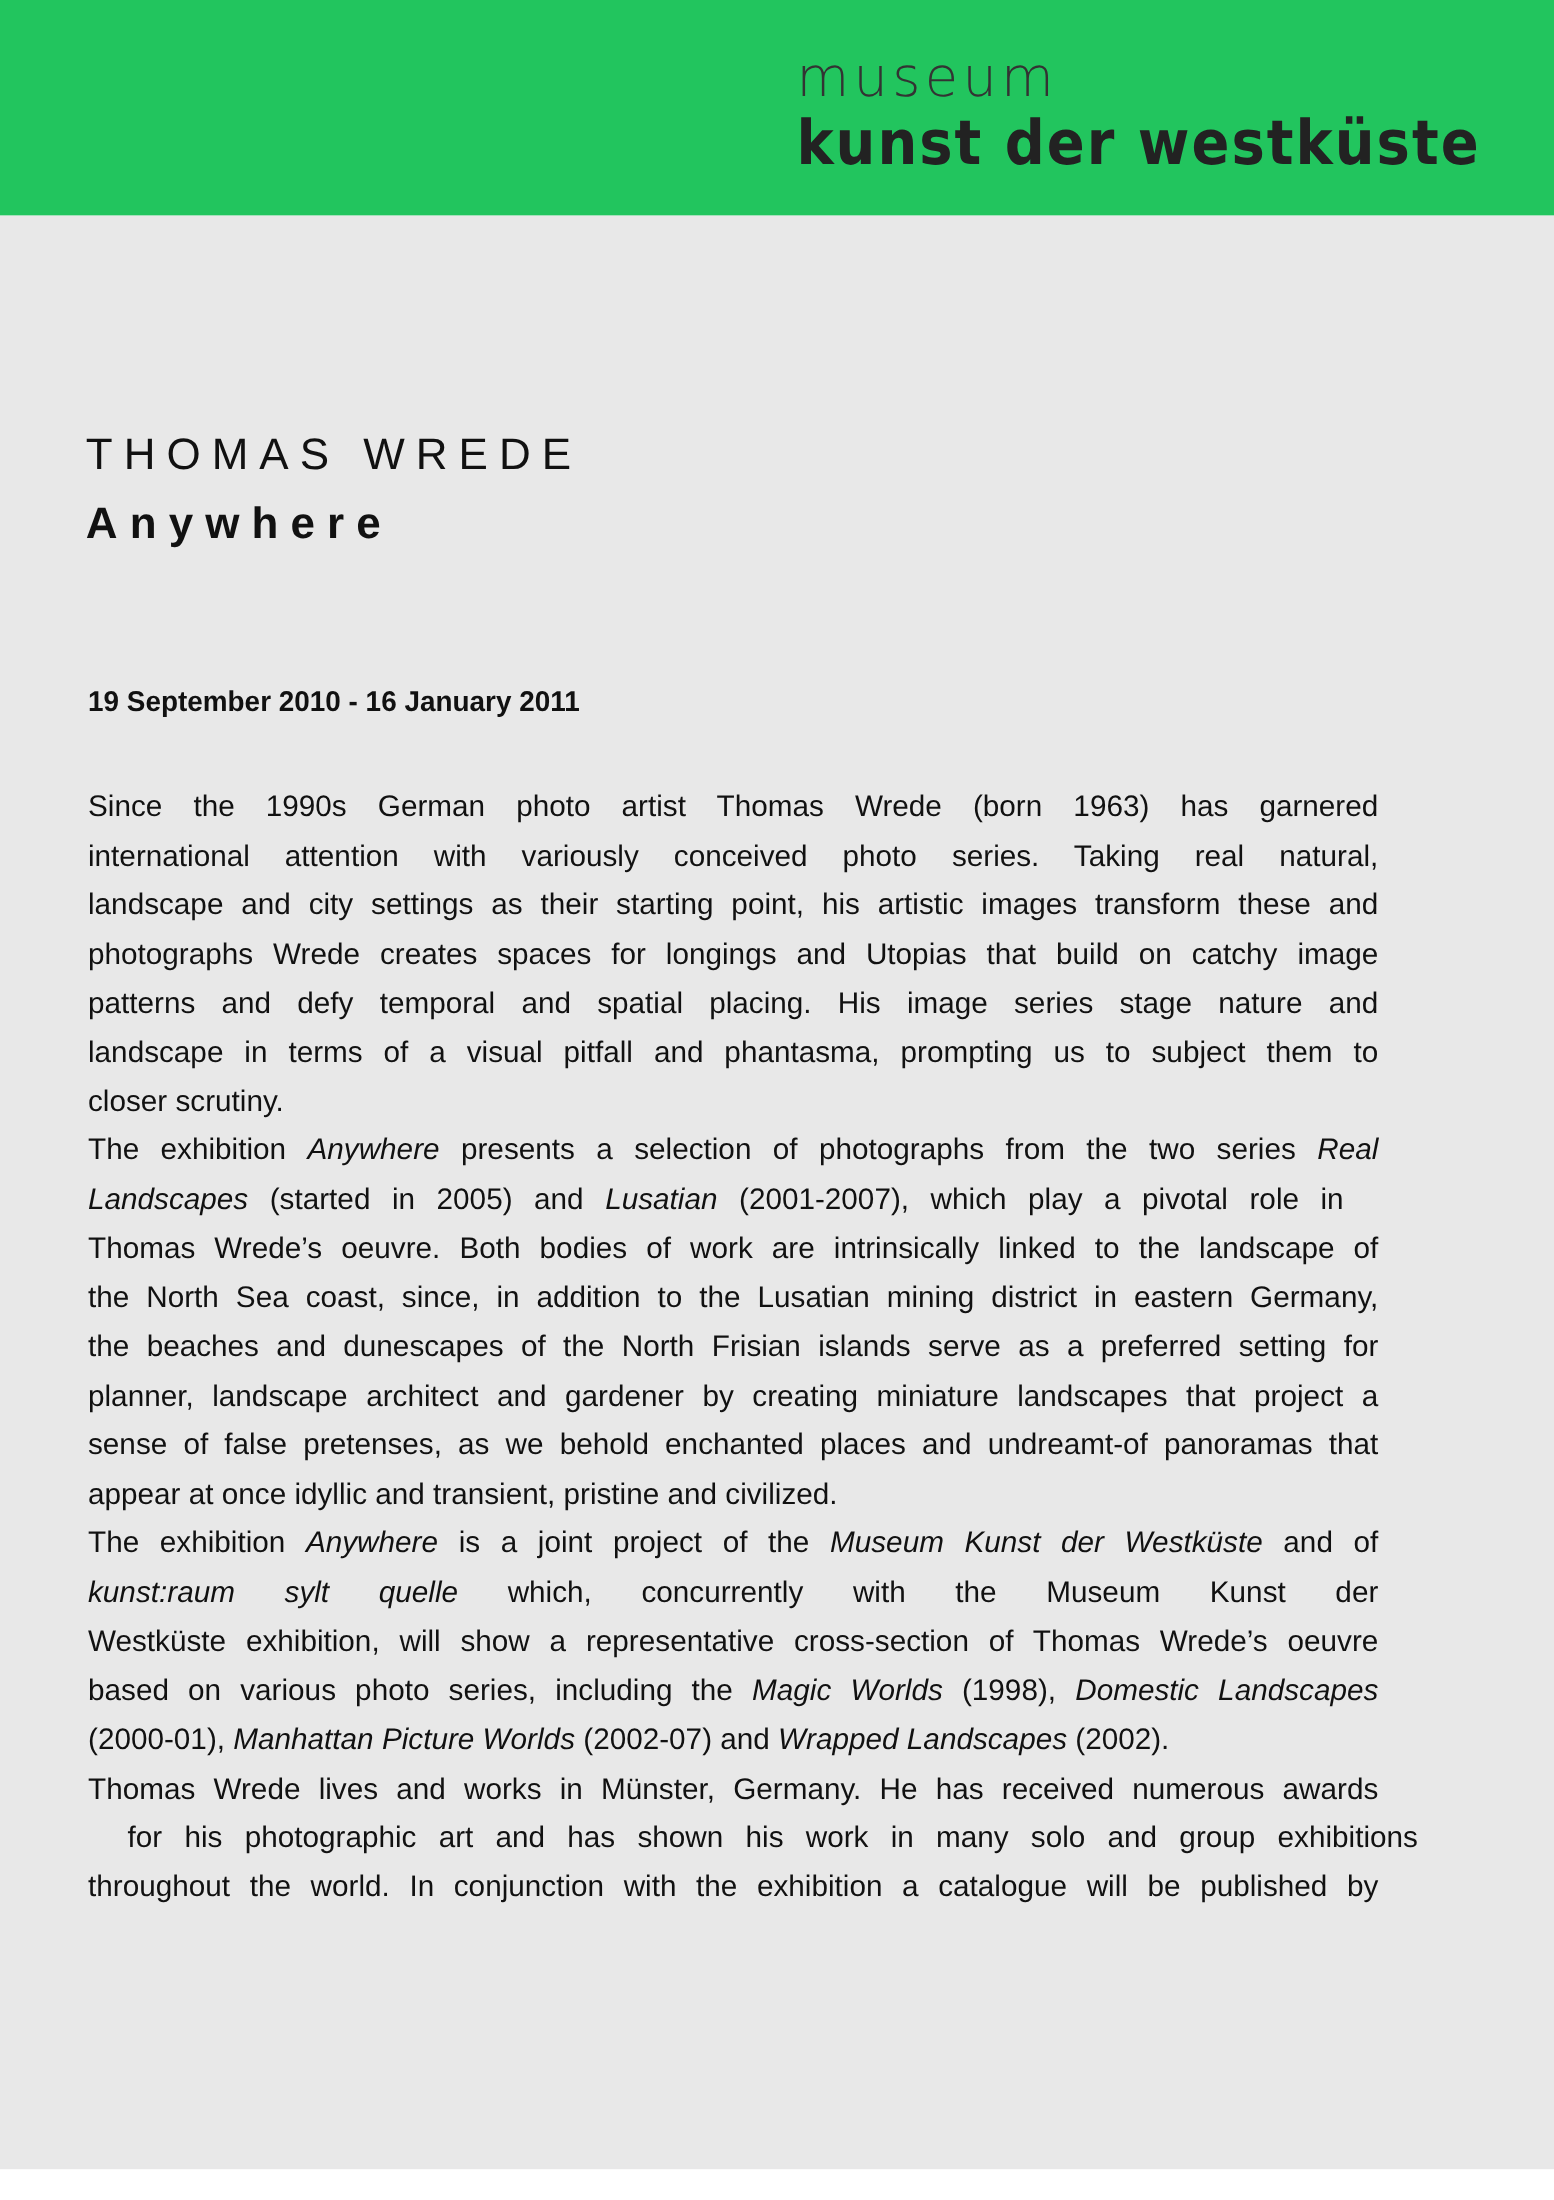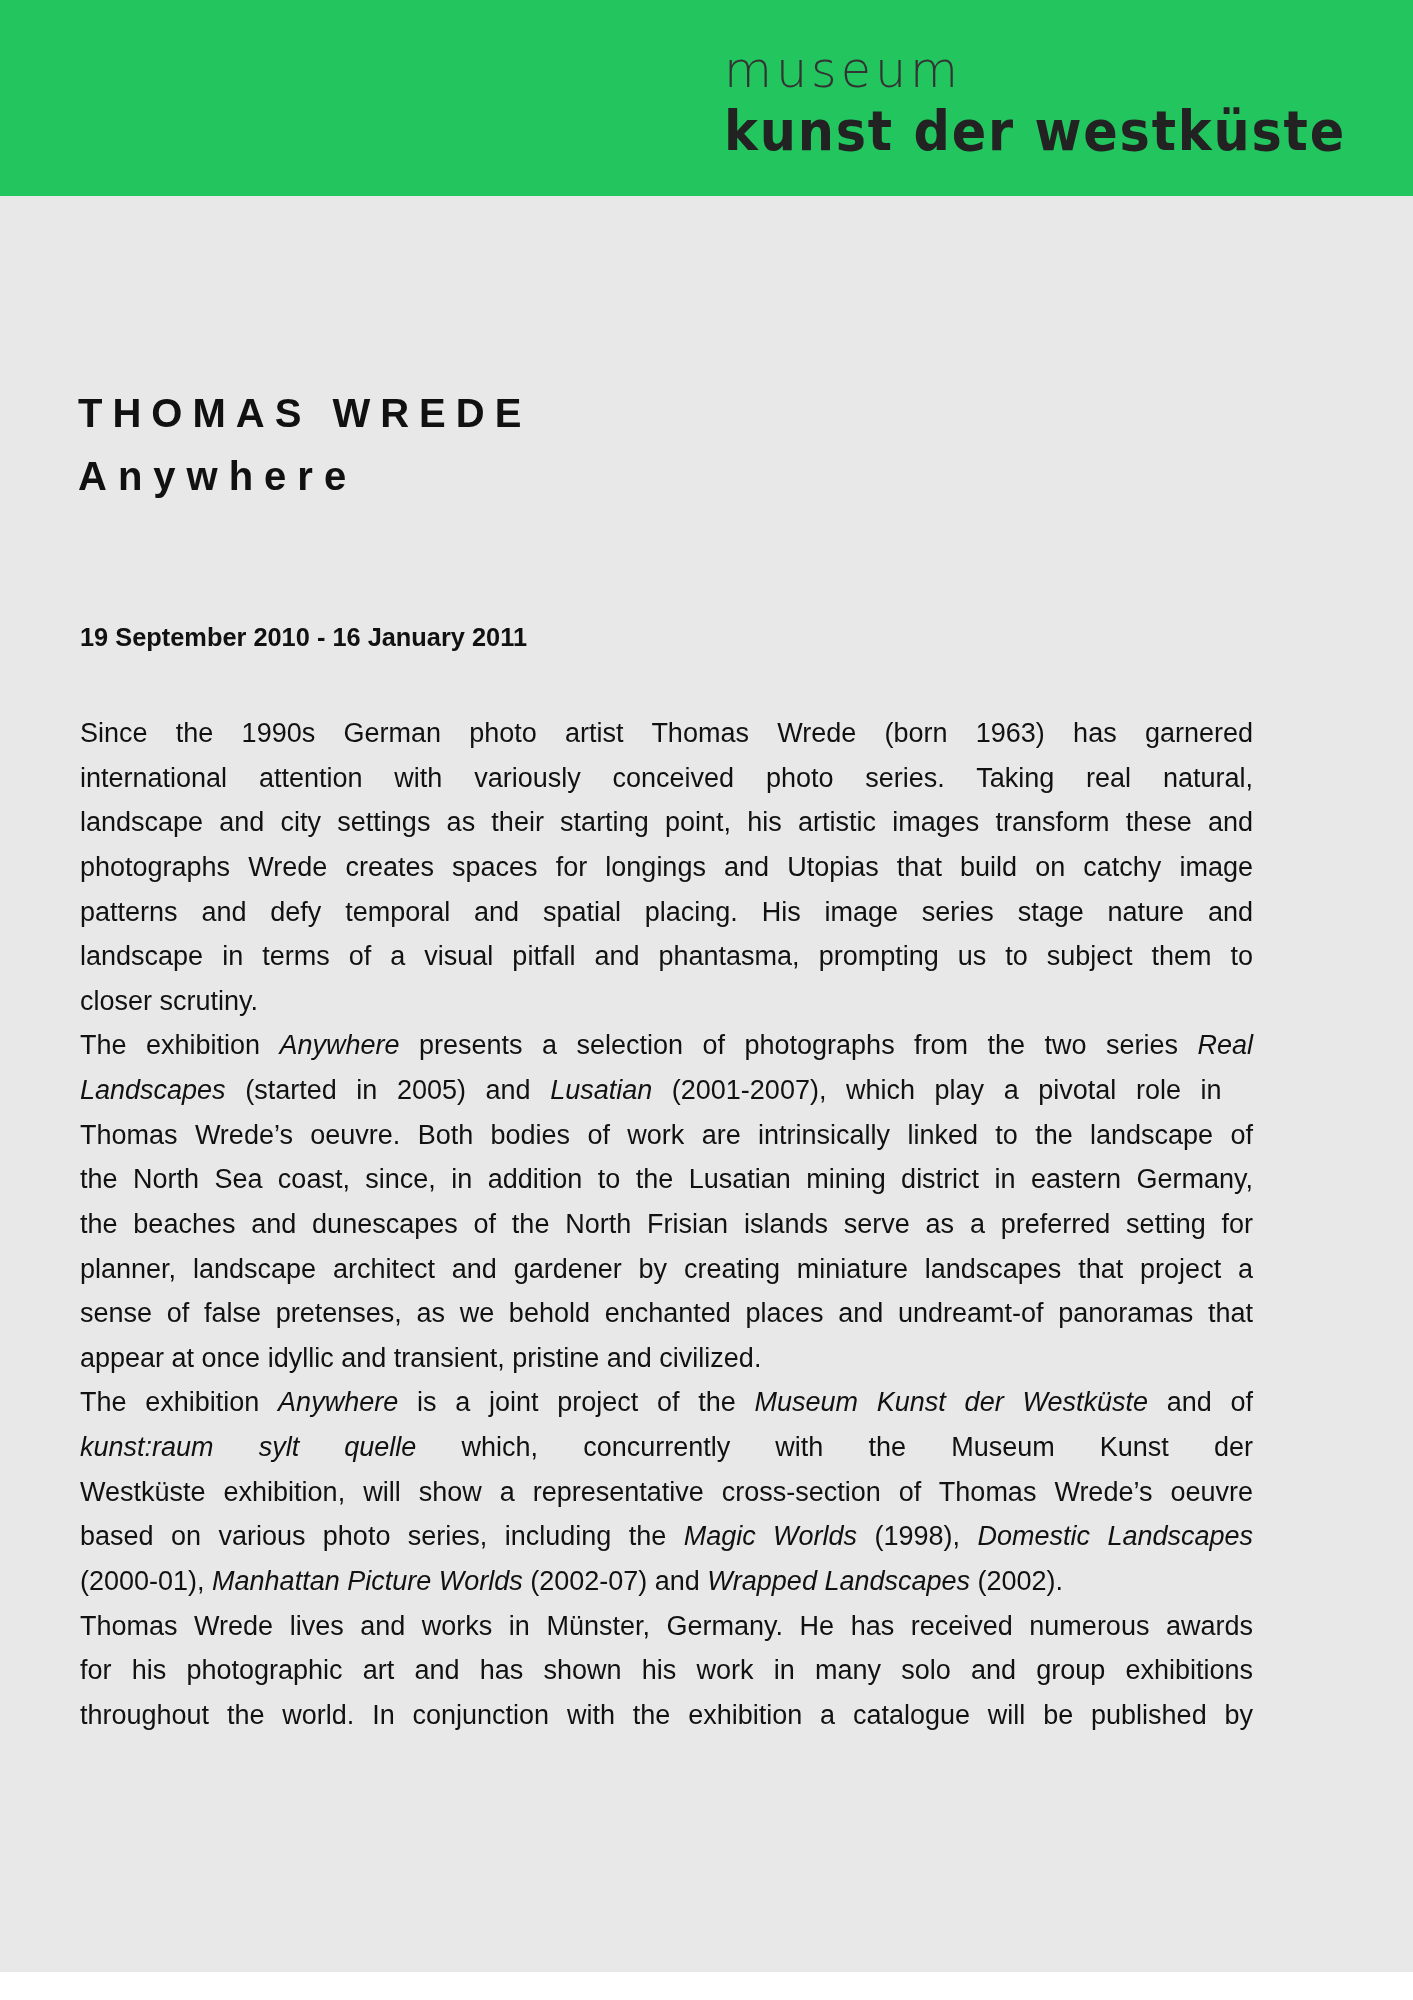--- a/index.html
+++ b/index.html
@@ -18,21 +18,21 @@
   }
   .logo-bottom {
     position: absolute; left: 724px; top: 96px;
     font-family: "DejaVu Sans", sans-serif; font-weight: bold;
     font-size: 56px; line-height: 70px; letter-spacing: 2px; color: #222;
     white-space: nowrap; transform-origin: left top;
   }
   .content-band { position: absolute; left: 0; top: 196px; width: 1413px; height: 1776px; background: #e8e8e8; }
   .title {
     position: absolute; left: 78px; top: 390px;
-    font-family: "Liberation Sans", sans-serif; font-weight: bold;
+    font-family: "Liberation Sans", sans-serif; font-weight: normal;
     font-size: 40px; line-height: 46px; letter-spacing: 10px; color: #111; white-space: nowrap;
   }
   .subtitle {
     position: absolute; left: 78px; top: 453px;
     font-family: "Liberation Sans", sans-serif; font-weight: bold;
     font-size: 40px; line-height: 46px; letter-spacing: 11px; color: #111; white-space: nowrap;
   }
   .dates {
     position: absolute; left: 80px; top: 620px;
     font-family: "Liberation Sans", sans-serif; font-weight: bold;
@@ -75,15 +75,15 @@
     <div class="line"><span style="white-space: nowrap; display: inline-block; word-spacing: 8.31362px;"><span>the beaches and dunescapes of the North Frisian islands serve as a preferred setting for</span></span></div>
     <div class="line"><span style="white-space: nowrap; display: inline-block; word-spacing: 9.34801px;"><span>planner, landscape architect and gardener by creating miniature landscapes that project a</span></span></div>
     <div class="line"><span style="white-space: nowrap; display: inline-block; word-spacing: 7.19141px;"><span>sense of false pretenses, as we behold enchanted places and undreamt-of panoramas that</span></span></div>
     <div class="line"><span style="white-space: nowrap; display: inline-block;"><span>appear at once idyllic and transient, pristine and civilized.</span></span></div>
     <div class="line"><span style="white-space: nowrap; display: inline-block; word-spacing: 11.2444px;"><span>The exhibition </span><em>Anywhere</em><span> is a joint project of the </span><em>Museum Kunst der Westküste</em><span> and of</span></span></div>
     <div class="line"><span style="white-space: nowrap; display: inline-block; word-spacing: 37.625px;"><em>kunst:raum sylt quelle</em><span> which, concurrently with the Museum Kunst der</span></span></div>
     <div class="line"><span style="white-space: nowrap; display: inline-block; word-spacing: 10.5px;"><span>Westküste exhibition, will show a representative cross-section of Thomas Wrede’s oeuvre</span></span></div>
     <div class="line"><span style="white-space: nowrap; display: inline-block; word-spacing: 9.90057px;"><span>based on various photo series, including the </span><em>Magic Worlds</em><span> (1998), </span><em>Domestic Landscapes</em></span></div>
     <div class="line"><span style="white-space: nowrap; display: inline-block;"><span>(2000-01), </span><em>Manhattan Picture Worlds</em><span> (2002-07) and </span><em>Wrapped Landscapes</em><span> (2002).</span></span></div>
     <div class="line"><span style="white-space: nowrap; display: inline-block; word-spacing: 9.04557px;"><span>Thomas Wrede lives and works in Münster, Germany. He has received numerous awards</span></span></div>
-    <div class="line"><span style="white-space: nowrap; display: inline-block; word-spacing: 12.7087px;"><span>for his photographic art and has shown his work in many solo and group exhibitions</span></span></div>
+    <div class="line"><span style="white-space: nowrap; display: inline-block; word-spacing: 12.7087px; margin-left: 36px;"><span>for his photographic art and has shown his work in many solo and group exhibitions</span></span></div>
     <div class="line"><span style="white-space: nowrap; display: inline-block; word-spacing: 10.3329px;"><span>throughout the world. In conjunction with the exhibition a catalogue will be published by</span></span></div>
   </div>
 
 </body></html>

